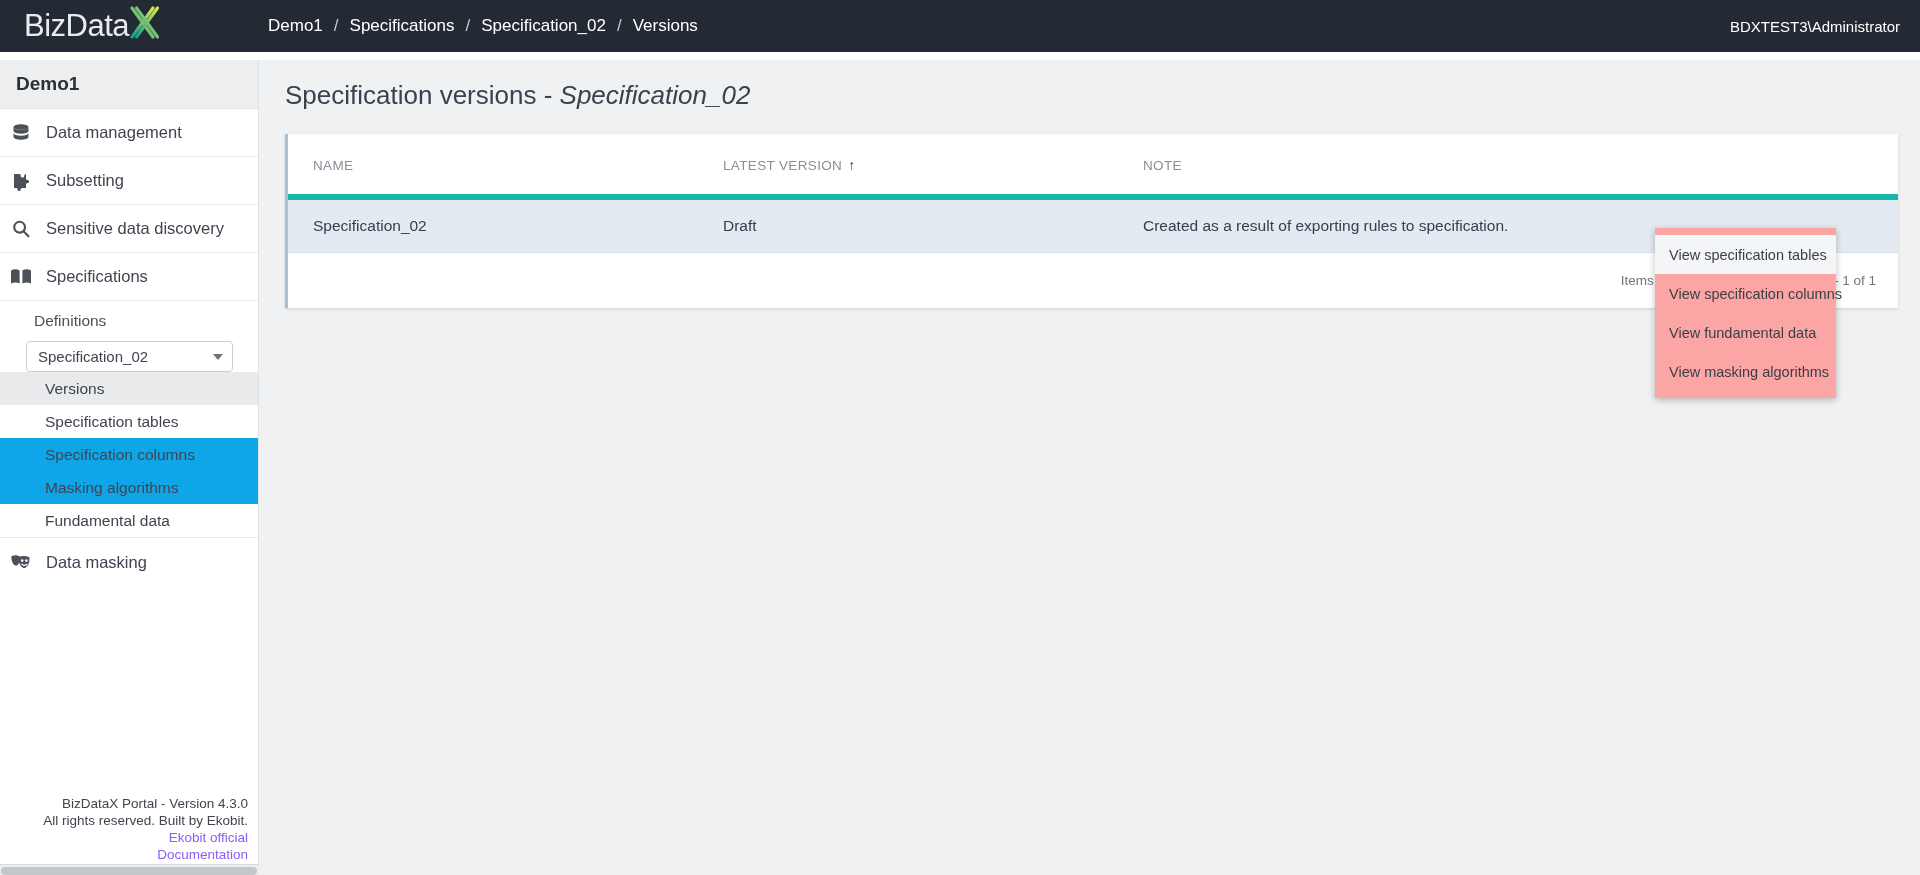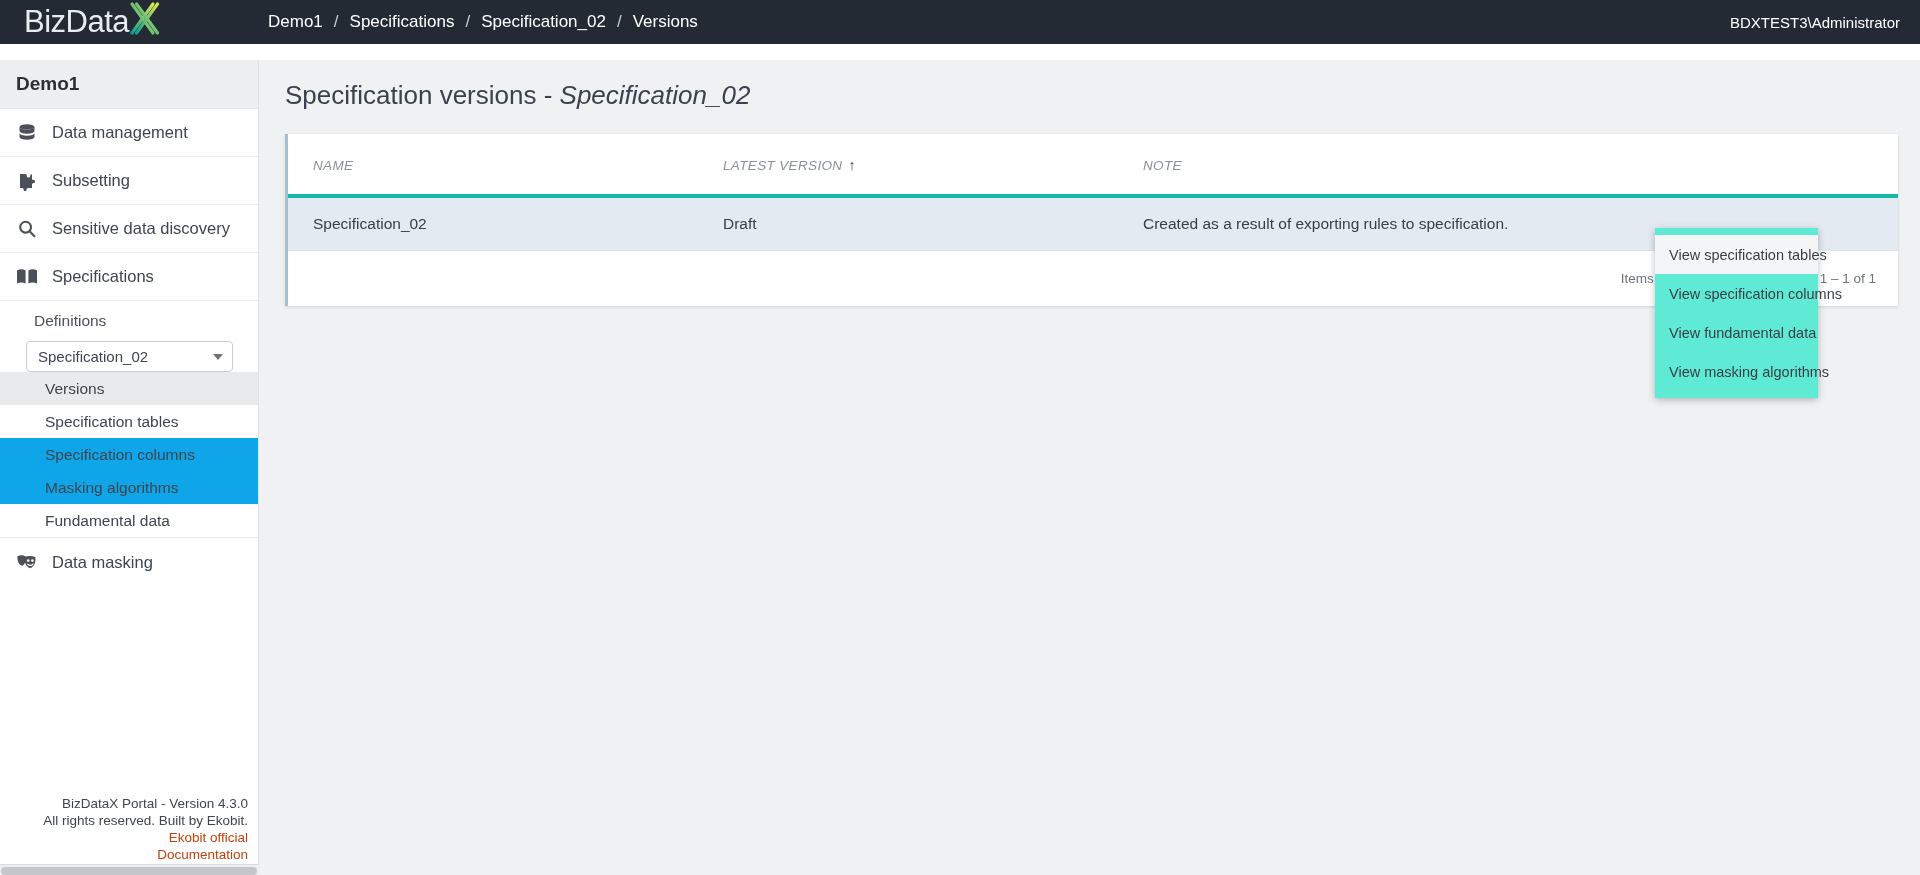--- a/index.html
+++ b/index.html
@@ -9,21 +9,21 @@
     overflow: hidden;
     font-family: "Liberation Sans", sans-serif;
     background: #ffffff;
   }
 
   .app { position: relative; width: 1920px; height: 875px; }
 
   
   .topbar {
     position: absolute; top: 0; left: 0;
-    width: 1920px; height: 44px;
+    width: 1920px; height: 52px;
     background: #242a34;
     display: flex; align-items: center;
   }
   .logo-zone {
     width: 259px; height: 60px;
     display: flex; align-items: center; padding-left: 24px;
     flex: 0 0 259px;
   }
   .logo-text {
     font-size: 31px; color: #e9ecef; letter-spacing: -0.5px;
@@ -53,21 +53,21 @@
     display: flex; flex-direction: column;
   }
   .sidebar-title {
     height: 49px; background: #eceeef;
     display: flex; align-items: center; padding-left: 16px;
     font-size: 19px; font-weight: bold; color: #2b2f36;
     border-bottom: 1px solid #e3e5e7;
   }
   .nav-item {
     height: 48px; display: flex; align-items: center;
-    padding-left: 16px; gap: 14px;
+    padding-left: 10px; gap: 14px;
     border-bottom: 1px solid #e9ebec;
     font-size: 16.5px; color: #3f4550;
     cursor: pointer; background: #fff;
   }
   .nav-icon { width: 22px; height: 22px; flex: 0 0 22px; display:flex; align-items:center; justify-content:center; }
   .nav-icon svg { display: block; }
 
   .sub-label {
     height: 40px; display: flex; align-items: center;
     padding-left: 34px; font-size: 15.5px; color: #4b5059;
@@ -90,21 +90,21 @@
   }
   .sub-item.active { background: #e8eaeb; }
   .sub-item.alt { background: #0ea5e9; }
   .sub-sep { height: 1px; background: #e9ebec; }
 
   .sidebar-spacer { flex: 1 1 auto; background: #fff; }
   .footer {
     padding: 0 10px 12px 10px; text-align: right;
     font-size: 13.5px; color: #3f4550; line-height: 17px; background: #fff;
   }
-  .footer a { color: #c2410c; text-decoration: none; display: block; }
+  .footer a { color: #8b5cf6; text-decoration: none; display: block; }
 
   
   .main {
     position: absolute; top: 60px; left: 259px;
     width: 1661px; height: 815px;
     background: #eff1f2;
     overflow: hidden;
   }
   .page-title {
     margin: 20px 0 0 26px;
@@ -116,21 +116,21 @@
     margin: 23px 22px 0 26px;
     background: #ffffff;
     border-left: 3px solid #a8c0d4;
     box-shadow: 0 1px 3px rgba(0,0,0,0.13);
     position: relative;
   }
   .table { width: 100%; border-collapse: collapse; table-layout: fixed; }
   .table th {
     text-align: left; font-weight: 400;
     font-size: 13.5px; color: #8a9099; letter-spacing: 0.35px;
-    padding: 23px 0 21px 0; border-bottom: 4px solid #14b8a6; font-style: italic;
+    padding: 23px 0 21px 0; border-bottom: 6px solid #14b8a6;
   }
   .table th:first-child, .table td:first-child { padding-left: 25px; }
   .sort-arrow { color: #343a43; font-size: 14px; margin-left: 6px; }
   .table td {
     font-size: 15.5px; color: #36404d;
     padding: 17px 0 17px 0; border-bottom: 1px solid #dde3e9;
   }
   .row-highlight td { background: #e3eaf1; }
 
   .paginator {
@@ -146,21 +146,21 @@
   .pg-value { font-size: 14.5px; color: #2f353d; }
   .pg-caret {
     width: 0; height: 0; border-left: 5px solid transparent;
     border-right: 5px solid transparent; border-top: 6px solid #4a4f57;
   }
   .pg-range { font-size: 13.5px; color: #6f757d; margin-left: 44px; }
 
   
   .context-menu {
     position: absolute; top: 168px; left: 1396px;
-    width: 163px; background: #5eead4;
+    width: 181px; background: #fca5a5;
     box-shadow: 0 2px 7px rgba(0,0,0,0.26);
     padding: 7px 0; z-index: 50;
   }
   .menu-item {
     height: 39px; display: flex; align-items: center;
     padding-left: 14px; font-size: 14.5px; color: #3a3f46;
     cursor: pointer; white-space: nowrap;
   }
   .menu-item.hover { background: #f4f5f6; }
 

